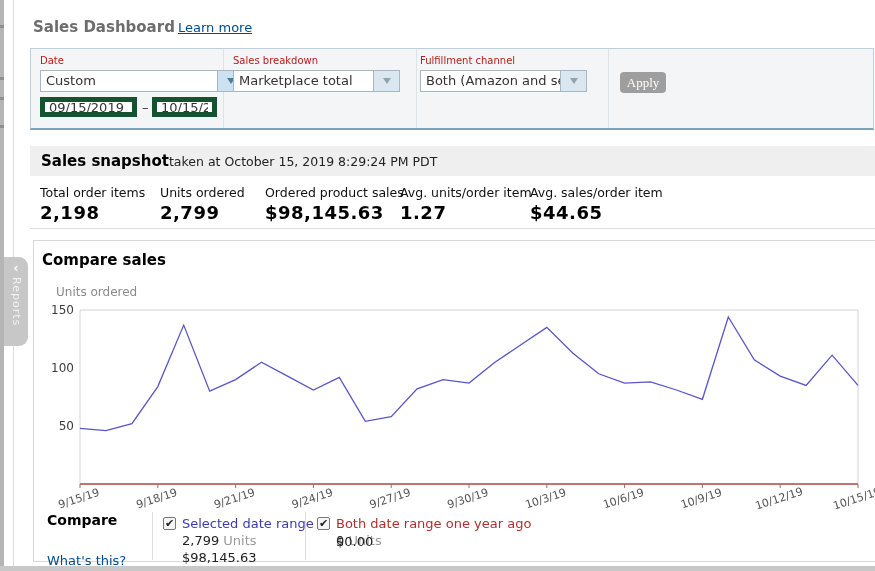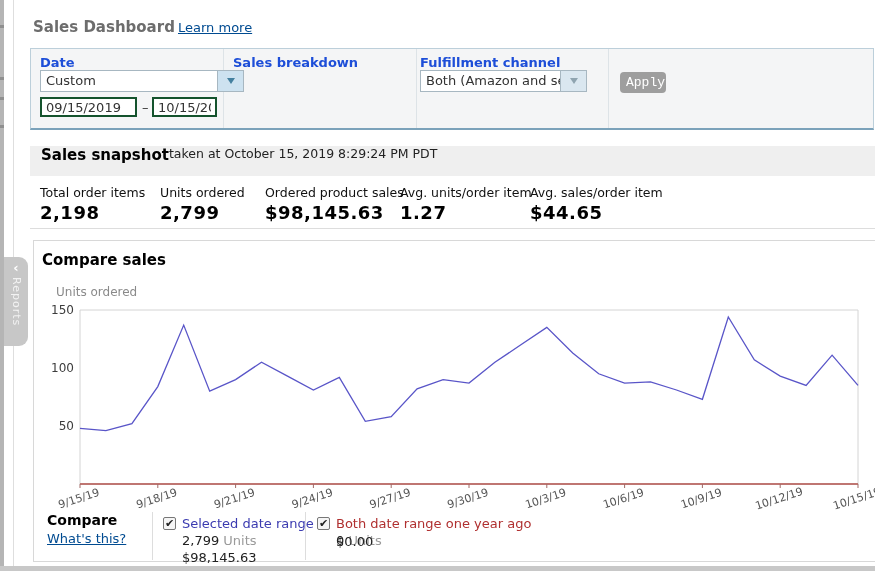--- a/index.html
+++ b/index.html
@@ -13,49 +13,49 @@
                border-radius:0 9px 9px 0;display:flex;flex-direction:column;align-items:center;cursor:pointer;}
   .reports-chevron{color:#fff;font-size:13px;font-weight:bold;line-height:14px;margin-top:4px;}
   .reports-text{writing-mode:vertical-rl;color:#f2f2f2;font-size:11px;letter-spacing:1px;margin-top:2px;}
   
   .page-title{position:absolute;left:33px;top:18px;font-size:15px;font-weight:bold;color:#6d6d6d;}
   .learn-more{position:absolute;left:178px;top:20px;font-size:13px;color:#004b91;text-decoration:underline;cursor:pointer;}
   
   .filter-band{position:absolute;left:30px;top:48px;width:844px;height:82px;background:#f4f5f6;
                border:1px solid #bccfda;border-bottom:2px solid #7ba2ba;box-sizing:border-box;}
   .fdiv{position:absolute;top:0;width:1px;height:100%;background:#dde3e7;}
-  .flabel{position:absolute;font-size:13px;font-weight:bold;color:#1d4ed8;}
+  .flabel{position:absolute;font-size:10px;font-weight:normal;color:#b91c1c;}
   .combo{position:absolute;height:22px;background:#fff;border:1px solid #a7b7c1;box-sizing:border-box;display:flex;cursor:pointer;}
   .combo-text{flex:1;font-size:13px;color:#333;line-height:20px;padding-left:5px;white-space:nowrap;overflow:hidden;}
   .combo-btn{width:25px;border-left:1px solid #a7b7c1;display:flex;align-items:center;justify-content:center;}
   .combo-btn.blue{background:#cde2f0;}
   .combo-btn.gray{background:#dae7f0;}
   .tri{width:0;height:0;border-left:4px solid transparent;border-right:4px solid transparent;border-top:6px solid #44809f;}
   .tri.muted{border-top-color:#8fa4b0;}
-  .date-input{position:absolute;height:20px;background:#fff;border:2px solid #14532d;box-sizing:border-box;
+  .date-input{position:absolute;height:20px;background:#fff;border:5px solid #14532d;box-sizing:border-box;
               font-size:13px;color:#333;padding:2px 4px;font-family:inherit;}
   .date-dash{position:absolute;font-size:13px;color:#333;}
   .apply-btn{position:absolute;left:620px;top:72px;width:46px;height:21px;background:#9e9e9e;border:none;
-             border-radius:4px;color:#fff;font-size:13px;font-family:Liberation Mono, monospace;cursor:pointer;}
-  
-  .snap-header{position:absolute;left:30px;top:146px;width:845px;height:30px;background:#efefef;display:flex;}
+             border-radius:4px;color:#fff;font-size:13px;font-family:Liberation Serif, serif;cursor:pointer;}
+  
+  .snap-header{position:absolute;left:30px;top:146px;width:845px;height:30px;background:#efefef;display:flex;align-items:center;}
   .snap-title{font-size:15px;font-weight:bold;margin-left:11px;color:#000;}
   .snap-taken{font-size:12.5px;color:#222;margin-left:0;}
   .stats-row{position:absolute;left:30px;top:176px;width:845px;height:52px;background:#fff;border-bottom:1px solid #ddd;}
   .stat{position:absolute;top:9px;}
   .stat-label{font-size:12.5px;color:#111;}
   .stat-value{font-size:18px;font-weight:bold;color:#000;margin-top:2px;letter-spacing:0.5px;}
   
   .compare-card{position:absolute;left:33px;top:240px;width:850px;height:322px;background:#fff;border:1px solid #d8d8d8;box-sizing:border-box;}
   .compare-title{position:absolute;left:42px;top:251px;font-size:15px;font-weight:bold;color:#000;text-align:center;}
   .chart-svg{position:absolute;left:0;top:280px;}
   
   .legend-div{position:absolute;top:512px;width:1px;height:48px;background:#ddd;}
   .compare-label{position:absolute;left:47px;top:512px;font-size:14px;font-weight:bold;color:#000;}
-  .whats-this{position:absolute;left:47px;top:531px;font-size:13px;color:#004b91;text-decoration:underline;cursor:pointer;}
+  .whats-this{position:absolute;left:47px;top:553px;font-size:13px;color:#004b91;text-decoration:underline;cursor:pointer;}
   .legend-item{position:absolute;top:514px;}
   .checkbox{position:absolute;width:13px;height:13px;background:#f5f5f5;border:1px solid #777;border-radius:2px;
             font-size:11px;line-height:12px;text-align:center;color:#222;cursor:pointer;box-sizing:border-box;}
   .li-name{position:absolute;font-size:13px;white-space:nowrap;}
   .li-name.blue{color:#3b3bb0;}
   .li-name.red{color:#b03030;}
   .li-units{position:absolute;font-size:13px;color:#222;white-space:nowrap;}
   .li-units .muted{color:#9a9a9a;}
   .li-sales{position:absolute;font-size:13px;color:#222;}
   .bottom-strip{position:absolute;left:0;top:566px;width:875px;height:5px;background:#c8c8c8;}
@@ -90,20 +90,26 @@
     <div class="combo-text">Custom</div>
     <div class="combo-btn blue">
       <div class="tri"></div>
     </div>
   </div>
   <input class="date-input" style="left: 40px; top: 97px; width: 97px;" value="09/15/2019">
   <div class="date-dash" style="left:142px;top:100px">–</div>
   <input class="date-input" style="left: 152px; top: 97px; width: 65px;" value="10/15/2019">
 
   <div class="flabel" style="left:233px;top:55px">Sales breakdown</div>
+  <div class="combo" style="left:233px;top:70px;width:167px">
+    <div class="combo-text">Marketplace total</div>
+    <div class="combo-btn gray">
+      <div class="tri muted"></div>
+    </div>
+  </div>
 
   <div class="flabel" style="left:420px;top:55px">Fulfillment channel</div>
   <div class="combo" style="left:420px;top:70px;width:167px">
     <div class="combo-text">Both (Amazon and seller)</div>
     <div class="combo-btn gray">
       <div class="tri muted"></div>
     </div>
   </div>
 
   <button class="apply-btn">Apply</button>

